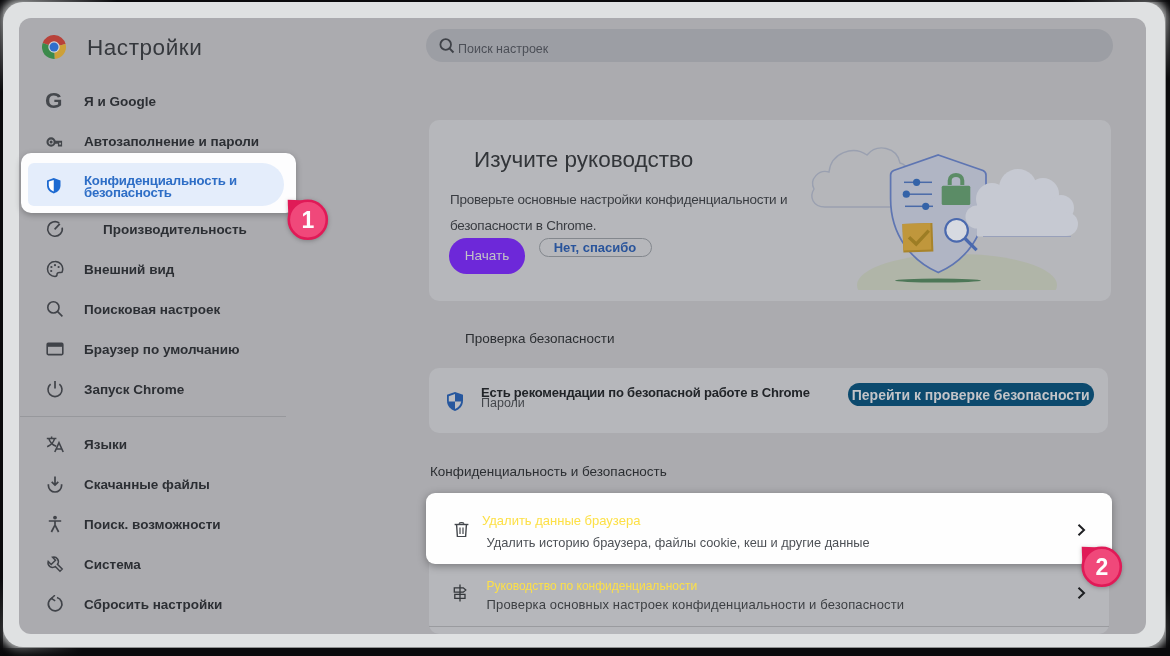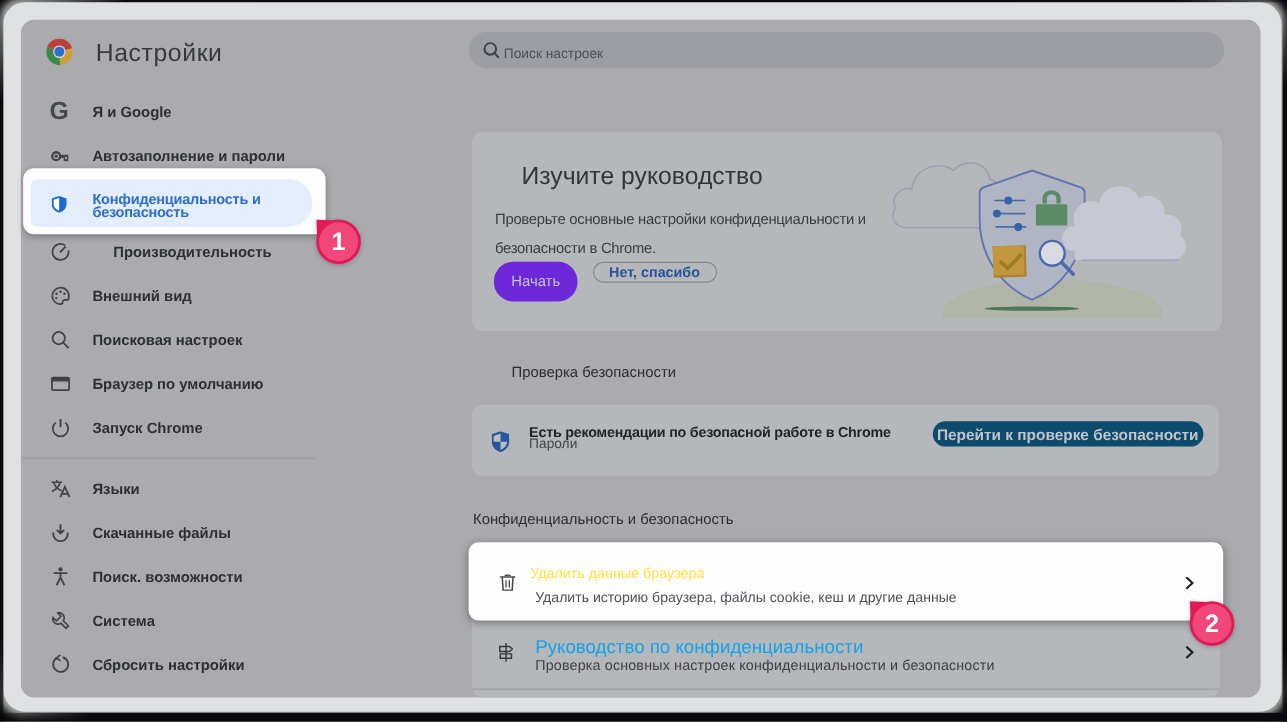--- a/index.html
+++ b/index.html
@@ -36,21 +36,21 @@
 .c2-bold { left:481px; top:385.2px; font-size:13px; letter-spacing:-0.2px; font-weight:700; color:#212428; }
 .c2-sub { left:481px; top:396px; font-size:12.5px; color:#43464b; }
 .btn3 { position:absolute; left:847.5px; top:383px; width:246.3px; height:23px; border-radius:17.4px; background:#0c4a6e; color:#c3c4c8; font-size:14px; font-weight:600; display:flex; align-items:center; justify-content:center; }
 
 .h3 { left:430px; top:464px; font-size:13.5px; color:#2b2e32; }
 .rowscard { position:absolute; left:429.4px; top:493px; width:679.2px; height:141px; background:#b6b7bb; border-radius:10px; }
 .rowdiv { position:absolute; left:429.4px; top:625.8px; width:679.2px; height:1px; background:#9a9b9f; }
 .spot2 { position:absolute; left:425.8px; top:493.3px; width:686px; height:70.5px; background:#fefefe; border-radius:9px; box-shadow:0 2px 8px rgba(0,0,0,0.35); }
 .r1-title { left:482px; top:513.2px; font-size:13px; color:#fde047; }
 .r1-sub { left:486.6px; top:534.6px; font-size:12.8px; color:#4d5156; }
-.r2-title { left:486.6px; top:578.5px; font-size:17px; color:#0ea5e9; }
+.r2-title { left:486.6px; top:578.5px; font-size:12px; color:#fde047; }
 .r2-sub { left:486.6px; top:597px; font-size:13px; letter-spacing:0.15px; color:#3c3f43; }
 
 
 .badge { position:absolute; width:42px; height:42px; }
 .badge text { font-family:"Liberation Sans", sans-serif; font-weight:700; }
 .badge { filter:drop-shadow(0 1px 2px rgba(0,0,0,0.25)); }
 </style></head>
 <body>
 <div class="white-card"></div>
 <div class="abs" style="left:0;top:0;width:2.5px;height:656px;background:linear-gradient(180deg,rgba(10,10,12,0) 0%,#0a0a0c 14%,#0a0a0c 88%,rgba(10,10,12,0.6) 100%);"></div>

